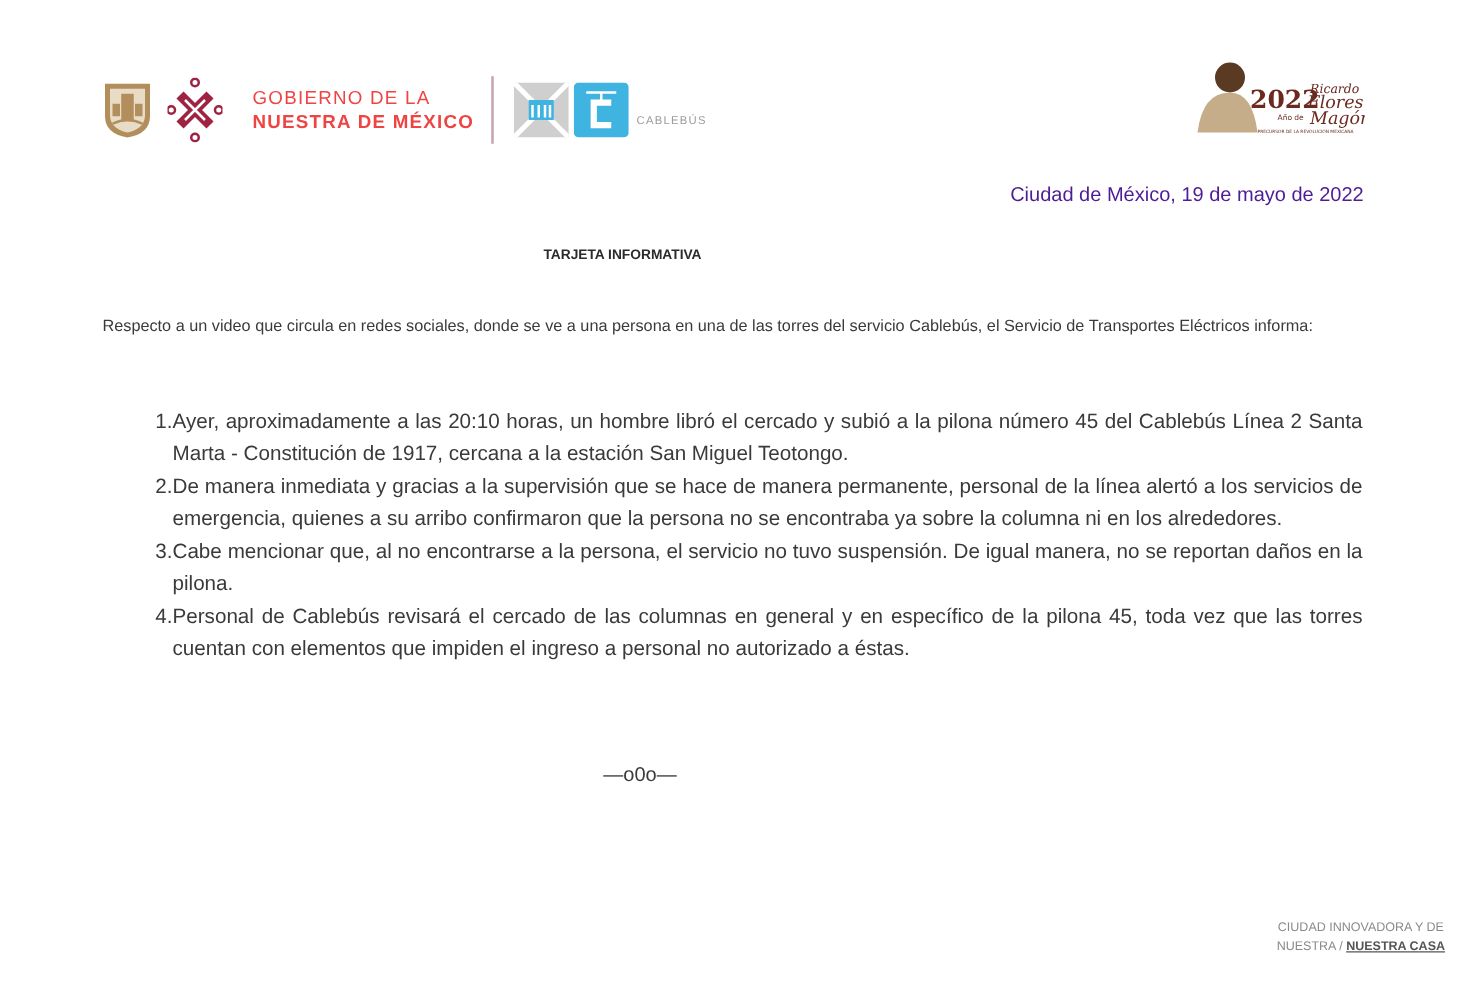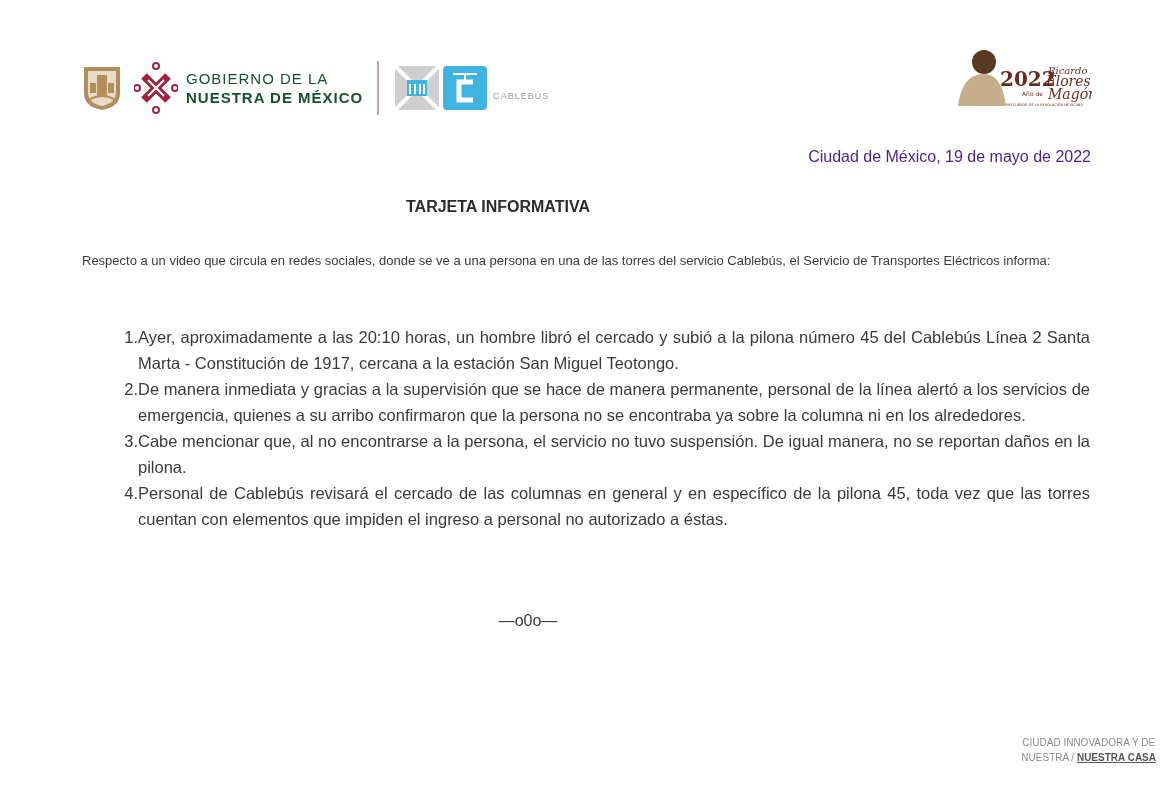--- a/index.html
+++ b/index.html
@@ -1,36 +1,36 @@
 <!DOCTYPE html>
 <html><head>
 <meta charset="utf-8">
 <style>
   html, body { margin:0; padding:0; background:#ffffff; }
   body { width:1168px; height:800px; position:relative; overflow:hidden;
          font-family:"Liberation Sans", "DejaVu Sans", sans-serif; color:#3a3a3a; }
   .header { position:absolute; left:82px; top:58px; height:60px; display:flex; align-items:center; }
   .shield { width:40px; height:46px; }
   .gob-mark { width:44px; height:52px; margin-left:12px; }
-  .gob-text { margin-left:8px; color:#14532d; font-size:15px; line-height:19px; letter-spacing:1px; }
+  .gob-text { margin-left:24px; color:#ef4444; font-size:15px; line-height:19px; letter-spacing:1px; }
   .gob-text .l1 { font-weight:normal; }
   .gob-text .l2 { font-weight:bold; }
   .divider { width:2px; height:54px; background:#c8a3ad; margin-left:14px; }
   .mi-logo { width:44px; height:44px; margin-left:16px; }
   .cb-logo { width:44px; height:44px; margin-left:4px; }
   .cb-text { margin-left:6px; font-size:9px; color:#9a9a9a; letter-spacing:1px;margin-top:15px; }
   .year-logo { position:absolute; left:952px; top:44px; width:140px; height:64px; }
   .date { position:absolute; right:77px; top:148px; font-size:16px; color:#4c1d95; }
-  .title { position:absolute; left:0; width:996px; top:198px; text-align:center; font-weight:bold; font-size:16px; color:#2b2b2b; }
+  .title { position:absolute; left:0; width:996px; top:198px; text-align:center; font-weight:bold; font-size:11px; color:#2b2b2b; }
   .intro { position:absolute; left:82px; width:1008px; top:248px; font-size:13px; line-height:26px; text-align:justify; }
   .list { position:absolute; left:82px; width:1008px; top:324px; margin:0; padding:0; list-style:none; font-size:16.5px; line-height:26px; }
   .list li { display:flex; }
   .list .num { width:56px; text-align:right; padding-right:0; flex:none; box-sizing:border-box; padding-left:26px; }
   .list .txt { flex:1; text-align:justify; }
-  .end { position:absolute; left:0; width:1024px; top:612px; text-align:center; font-size:16px;margin-left:16px; }
+  .end { position:absolute; left:0; width:1024px; top:612px; text-align:center; font-size:16px; }
   .footer { position:absolute; right:12px; top:735px; text-align:center; font-size:10px; color:#8a8a8a; line-height:15px; }
   .footer b { color:#555;text-decoration:underline; }
 </style>
 </head>
 <body>
 
 <div class="header">
   <svg class="shield" viewBox="0 0 40 46">
     <path d="M2 2 H38 V28 Q38 42 20 45 Q2 42 2 28 Z" fill="#b38e5d"></path>
     <path d="M6 6 H34 V27 Q34 38 20 41 Q6 38 6 27 Z" fill="#e9dcc6"></path>

